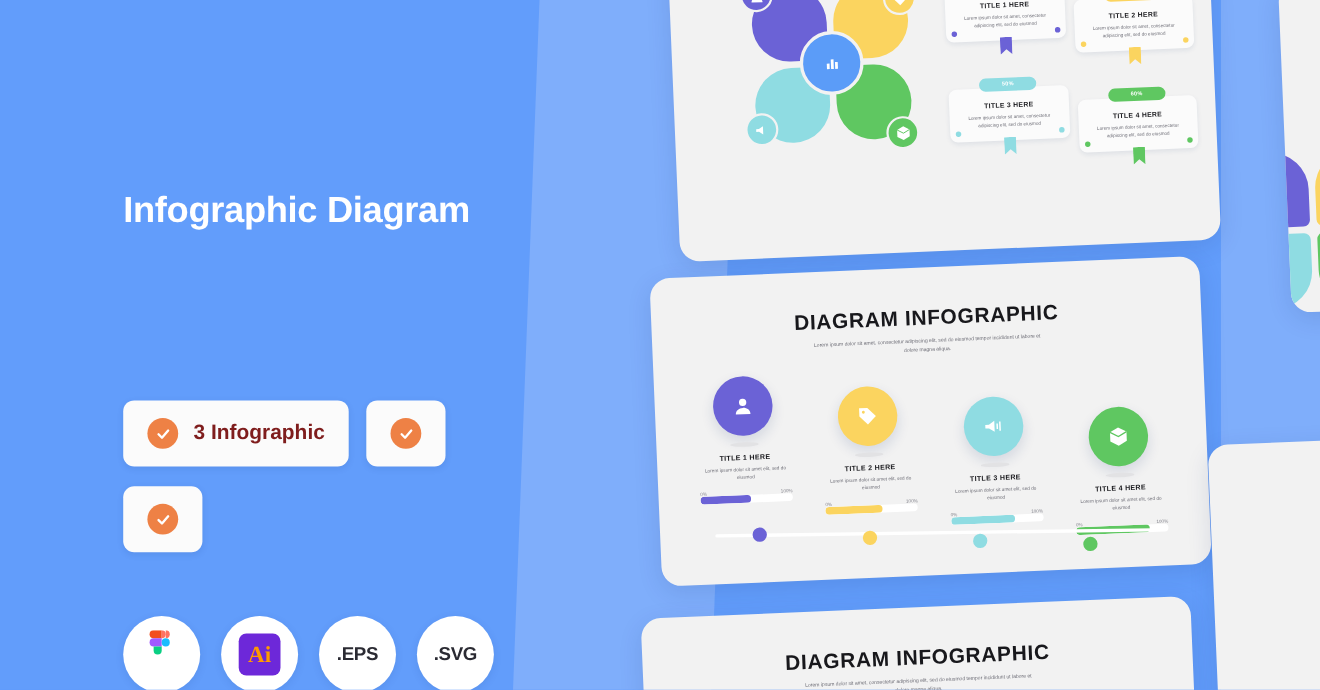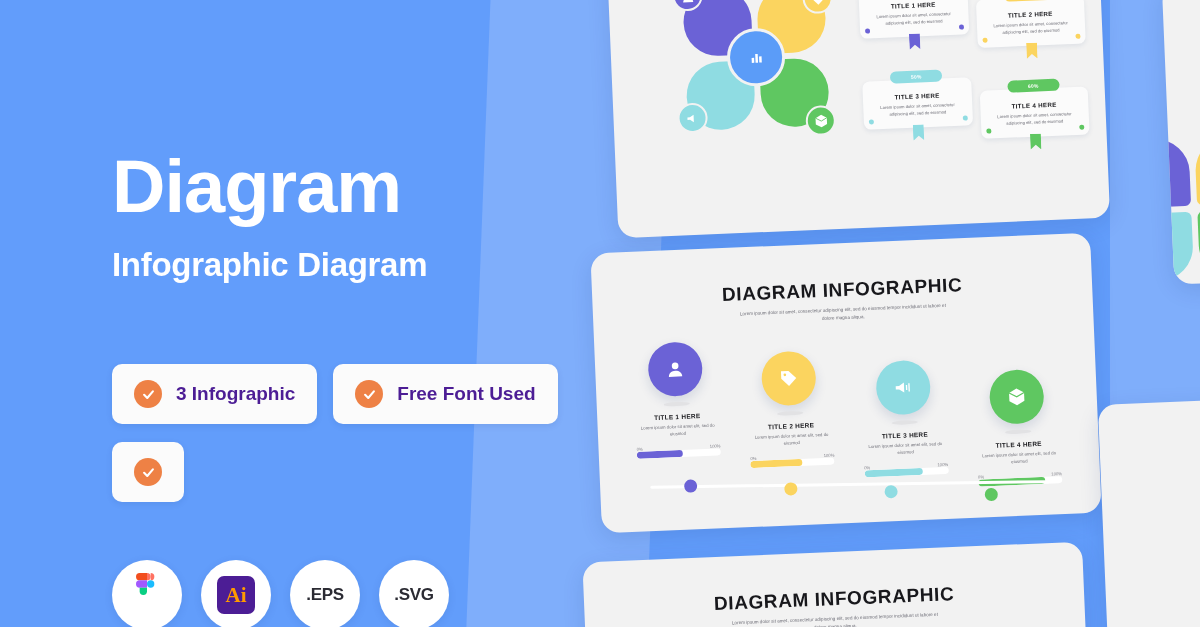--- a/index.html
+++ b/index.html
@@ -33,37 +33,37 @@
   }
 
   
   .badges { position:absolute; left:112px; top:364px; z-index:6; width:460px; }
   .badge-row { display:flex; gap:16px; margin-bottom:18px; }
   .badge {
     display:flex; align-items:center; gap:14px;
     background:#FBFBFB; border-radius:10px;
     padding:16px 22px; box-shadow:0 2px 6px rgba(20,50,110,.10);
   }
-  .badge-label { font-size:19px; font-weight:bold; color:#4c1d95; white-space:nowrap; }
+  .badge-label { font-size:19px; font-weight:bold; color:#7f1d1d; white-space:nowrap; }
   .check {
     width:28px; height:28px; border-radius:50%; background:#EE8145;
     display:flex; align-items:center; justify-content:center; flex:0 0 28px;
   }
   .check svg { width:15px; height:15px; }
 
   
   .formats { position:absolute; left:112px; top:560px; display:flex; gap:19px; z-index:6; }
   .fmt {
     width:70px; height:70px; border-radius:50%; background:#FFFFFF;
     display:flex; align-items:center; justify-content:center;
     box-shadow:0 2px 8px rgba(20,50,110,.10);
   }
   .fmt-label { font-size:17px; font-weight:bold; color:#2B2B33; letter-spacing:-0.3px;text-align:center; }
   .ai-box {
-    width:38px; height:38px; border-radius:7px; background:#4c1d95;
+    width:38px; height:38px; border-radius:7px; background:#6d28d9;
     display:flex; align-items:center; justify-content:center;
     color:#FF9A00; font-size:21px; font-weight:bold; font-family:"Liberation Serif", serif;
   }
 
   
   .cards { position:absolute; inset:0; z-index:4; }
   .card {
     position:absolute; background:#F2F2F2; border-radius:18px;
     box-shadow:0 6px 22px rgba(20,50,110,.13); overflow:hidden;
   }
@@ -363,41 +363,39 @@
 
     </div>
   </div>
 
   <div class="card card-r2">
     
   </div>
 </div>
 
 <div class="hero">
-  <div class="hero-title">Diagram</div>
   <div class="hero-sub">Infographic Diagram</div>
 </div>
 
 <div class="badges">
   <div class="badge-row">
     <div class="badge">
       <span class="check">
         <svg viewBox="0 0 24 24" fill="none" stroke="#fff" stroke-width="3.4" stroke-linecap="round" stroke-linejoin="round">
             <path d="M5 12.5l5 5L19 7"></path>
           </svg>
       </span>
       <span class="badge-label">3 Infographic</span>
     </div>
     <div class="badge">
       <span class="check">
         <svg viewBox="0 0 24 24" fill="none" stroke="#fff" stroke-width="3.4" stroke-linecap="round" stroke-linejoin="round">
             <path d="M5 12.5l5 5L19 7"></path>
           </svg>
       </span>
-      <span class="badge-label">Free Font Used</span>
     </div>
   </div>
   <div class="badge-row">
     <div class="badge">
       <span class="check">
         <svg viewBox="0 0 24 24" fill="none" stroke="#fff" stroke-width="3.4" stroke-linecap="round" stroke-linejoin="round">
             <path d="M5 12.5l5 5L19 7"></path>
           </svg>
       </span>
     </div>

